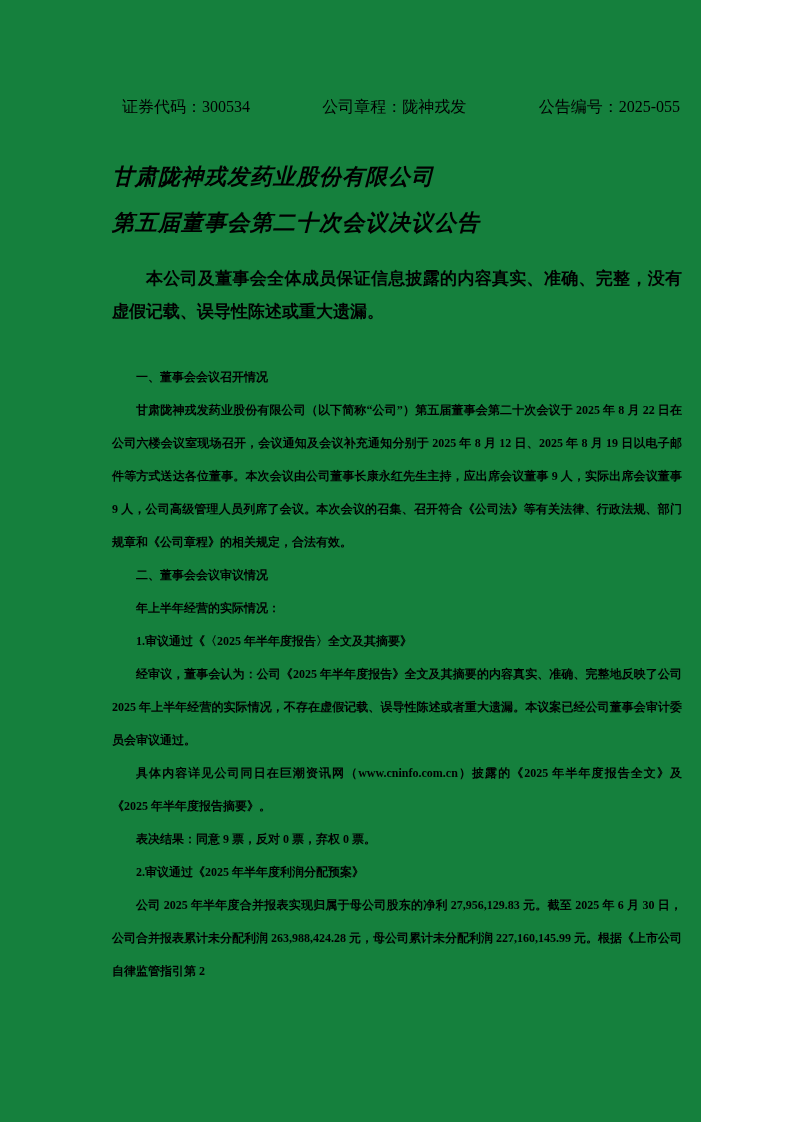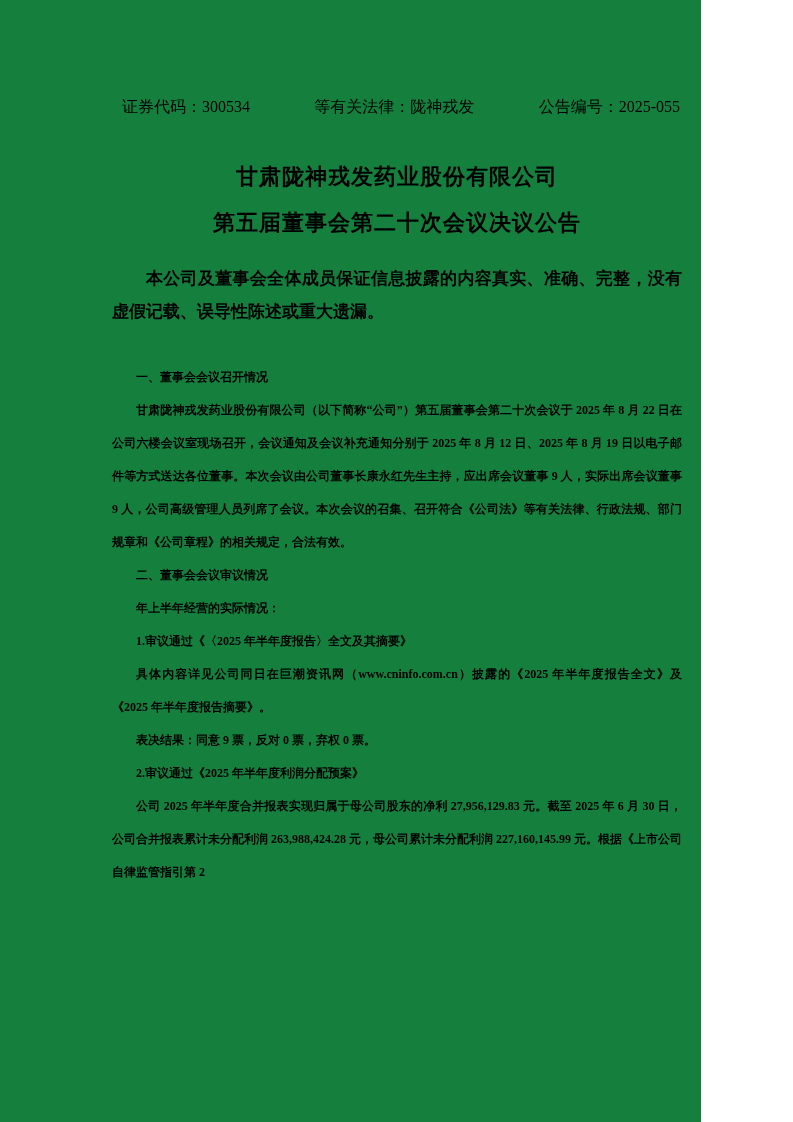--- a/index.html
+++ b/index.html
@@ -29,25 +29,26 @@
     font-size: 16px;
     line-height: 22px;
     padding-left: 10px;
     padding-right: 2px;
   }
   .meta-item {
     white-space: nowrap;
   }
   .doc-title {
     margin-top: 36px;
-    text-align: center;
+    text-align: left;
     font-weight: bold;
     font-size: 22px;
     line-height: 46px;
     letter-spacing: 1px;
+    font-style: italic;
   }
   .disclaimer {
     margin-top: 16px;
     font-weight: bold;
     font-size: 17px;
     line-height: 33px;
     text-indent: 2em;
     text-align: justify;
   }
   .body-block {
@@ -66,37 +67,38 @@
   }
 </style>
 </head>
 <body>
 
 <div class="page">
   <div class="content">
 
     <div class="meta-row">
       <span class="meta-item"><span>证券代码：</span><span>300534</span></span>
-      <span class="meta-item"><span>等有关法律：</span><span>陇神戎发</span></span>
+      <span class="meta-item"><span>公司章程：</span><span>陇神戎发</span></span>
       <span class="meta-item"><span>公告编号：</span><span>2025-055</span></span>
     </div>
 
     <div class="doc-title">
       <div>甘肃陇神戎发药业股份有限公司</div>
       <div>第五届董事会第二十次会议决议公告</div>
     </div>
 
     <p class="disclaimer">本公司及董事会全体成员保证信息披露的内容真实、准确、完整，没有虚假记载、误导性陈述或重大遗漏。</p>
 
     <div class="body-block">
       <p class="heading">一、董事会会议召开情况</p>
       <p class="para">甘肃陇神戎发药业股份有限公司（以下简称“公司”）第五届董事会第二十次会议于 2025 年 8 月 22 日在公司六楼会议室现场召开，会议通知及会议补充通知分别于 2025 年 8 月 12 日、2025 年 8 月 19 日以电子邮件等方式送达各位董事。本次会议由公司董事长康永红先生主持，应出席会议董事 9 人，实际出席会议董事 9 人，公司高级管理人员列席了会议。本次会议的召集、召开符合《公司法》等有关法律、行政法规、部门规章和《公司章程》的相关规定，合法有效。</p>
       <p class="heading">二、董事会会议审议情况</p>
       <p class="para">年上半年经营的实际情况：</p>
       <p class="subheading">1.审议通过《〈2025 年半年度报告〉全文及其摘要》</p>
+      <p class="para">经审议，董事会认为：公司《2025 年半年度报告》全文及其摘要的内容真实、准确、完整地反映了公司 2025 年上半年经营的实际情况，不存在虚假记载、误导性陈述或者重大遗漏。本议案已经公司董事会审计委员会审议通过。</p>
       <p class="para">具体内容详见公司同日在巨潮资讯网（www.cninfo.com.cn）披露的《2025 年半年度报告全文》及《2025 年半年度报告摘要》。</p>
       <p class="para">表决结果：同意 9 票，反对 0 票，弃权 0 票。</p>
       <p class="subheading">2.审议通过《2025 年半年度利润分配预案》</p>
       <p class="para">公司 2025 年半年度合并报表实现归属于母公司股东的净利 27,956,129.83 元。截至 2025 年 6 月 30 日，公司合并报表累计未分配利润 263,988,424.28 元，母公司累计未分配利润 227,160,145.99 元。根据《上市公司自律监管指引第 2</p>
     </div>
 
   </div>
 </div>
 
 </body></html>

